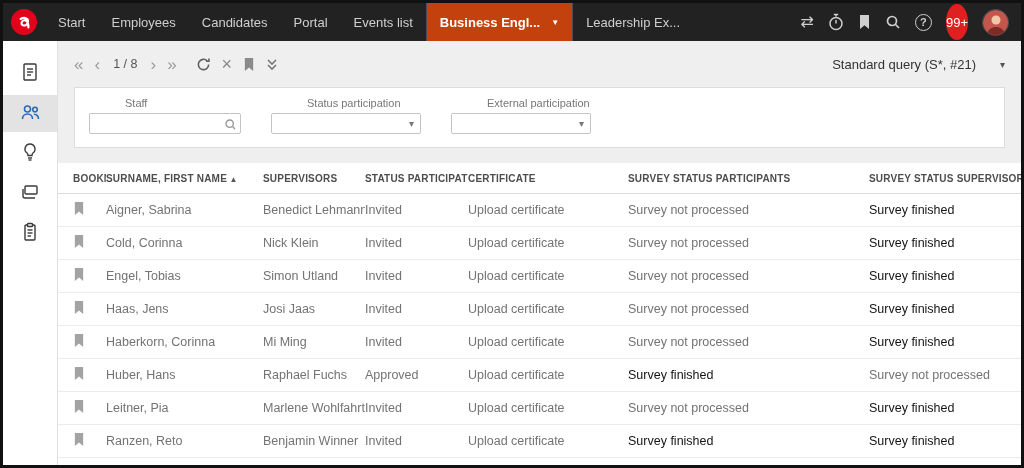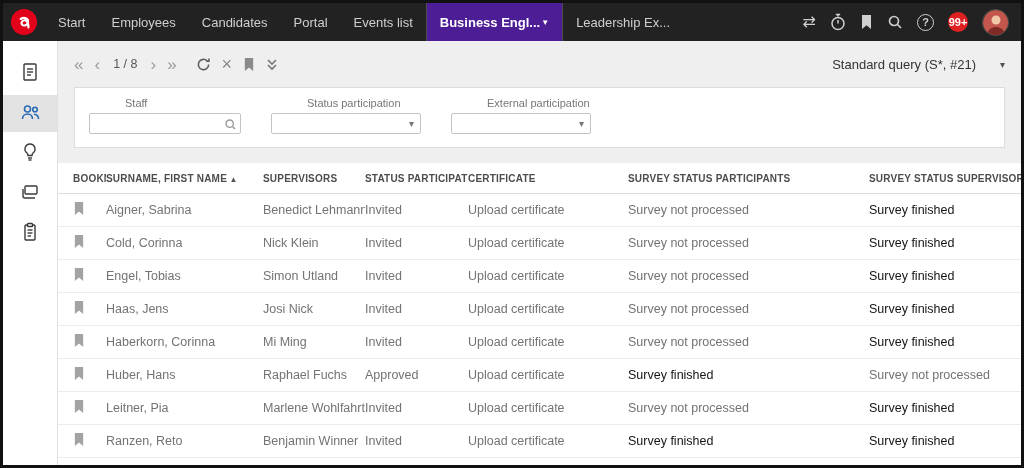--- a/index.html
+++ b/index.html
@@ -5,26 +5,26 @@
   * { box-sizing: border-box; margin: 0; padding: 0; }
   html,body { width:1024px; height:468px; font-family:"Liberation Sans", sans-serif; background:#fff; }
   .frame { width:1024px; height:468px; border:3px solid #111; display:flex; flex-direction:column; overflow:hidden; background:#fff; }
 
   
   .topbar { height:38px; background:#222; display:flex; align-items:center; flex-shrink:0; color:#d6d6d6; }
   .logo-wrap { width:42px; display:flex; justify-content:center; flex-shrink:0; }
   .logo { width:26px; height:26px; border-radius:50%; background:#e2001a; display:flex; align-items:center; justify-content:center; cursor:pointer; }
   .menu { display:flex; align-items:center; height:100%; }
   .menu-item { padding:4px 13px; font-size:13px; height:100%; display:flex; align-items:center; cursor:pointer; white-space:nowrap; color:#cfcfcf; }
-  .menu-item.active { background:#4c1d95; border-left:1px solid #4d4d4d; border-right:1px solid #4d4d4d; color:#fff; font-weight:bold; gap:1px; }
+  .menu-item.active { background:#c2410c; border-left:1px solid #4d4d4d; border-right:1px solid #4d4d4d; color:#fff; font-weight:bold; gap:11px; }
   .menu-item .caret { font-size:8px; color:#fff; }
   .topbar-right { margin-left:auto; display:flex; align-items:center; gap:14px; padding-right:12px; }
   .tb-icon { display:flex; align-items:center; justify-content:center; color:#cfcfcf; font-size:16px; cursor:pointer; line-height:1; }
   .help-circle { width:17px; height:17px; border:1.5px solid #cfcfcf; border-radius:50%; font-size:11px; font-weight:bold; display:flex; align-items:center; justify-content:center; }
-  .badge { min-width:20px; height:20px; border-radius:50%; background:#e02020; color:#fff; font-size:11px; font-weight:bold; display:flex; align-items:center; justify-content:center; cursor:pointer; }
+  .badge { min-width:20px; height:36px; border-radius:50%; background:#e02020; color:#fff; font-size:13px; font-weight:normal; display:flex; align-items:center; justify-content:center; cursor:pointer; }
   .avatar { width:27px; height:27px; border-radius:50%; overflow:hidden; cursor:pointer; border:1px solid #555; }
 
   
   .body-row { flex:1; display:flex; overflow:hidden; }
   .sidebar { width:55px; background:#fff; border-right:1px solid #e0e0e0; padding-top:14px; display:flex; flex-direction:column; gap:3px; flex-shrink:0; }
   .side-item { height:37px; display:flex; align-items:center; justify-content:center; cursor:pointer; }
   .side-item.active { background:#e3e3e3; }
 
   .main { flex:1; background:#efefef; display:flex; flex-direction:column; overflow:hidden; }
 
@@ -308,21 +308,21 @@
                 <td><span class="link">Survey not processed</span></td>
                 <td><span class="plain">Survey finished</span></td>
               </tr>
               <tr>
                 <td class="c-first"><span class="row-bookmark">
                     <svg width="12" height="15" viewBox="0 0 13 16">
                       <path d="M2 1h9v14l-4.5-3.8L2 15z" fill="#a3a3a3"></path>
                     </svg>
                   </span></td>
                 <td><span class="link">Haas, Jens</span></td>
-                <td><span class="link">Josi Nick</span></td>
+                <td><span class="link">Josi Jaas</span></td>
                 <td><span class="link">Invited</span></td>
                 <td><span class="link">Upload certificate</span></td>
                 <td><span class="link">Survey not processed</span></td>
                 <td><span class="plain">Survey finished</span></td>
               </tr>
               <tr>
                 <td class="c-first"><span class="row-bookmark">
                     <svg width="12" height="15" viewBox="0 0 13 16">
                       <path d="M2 1h9v14l-4.5-3.8L2 15z" fill="#a3a3a3"></path>
                     </svg>

